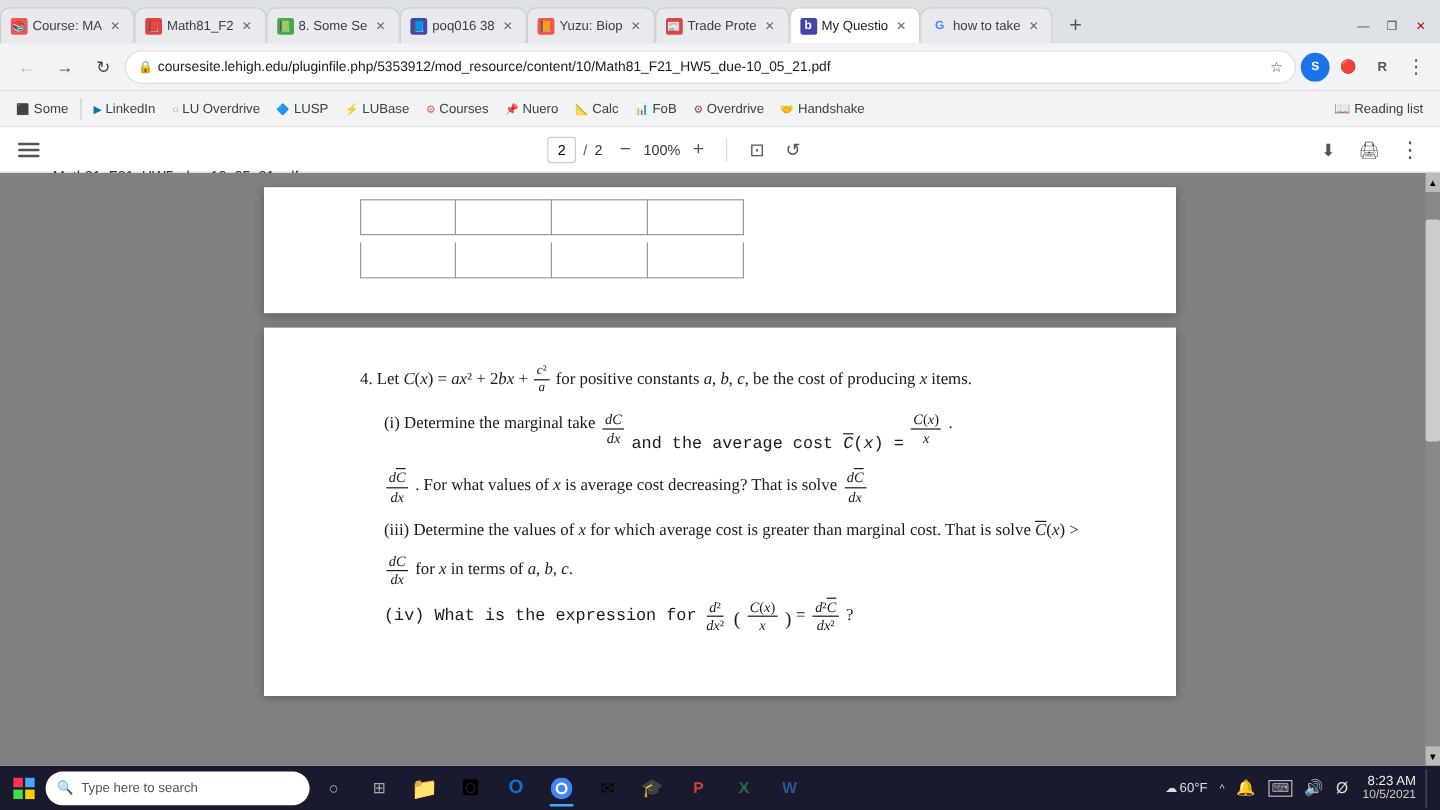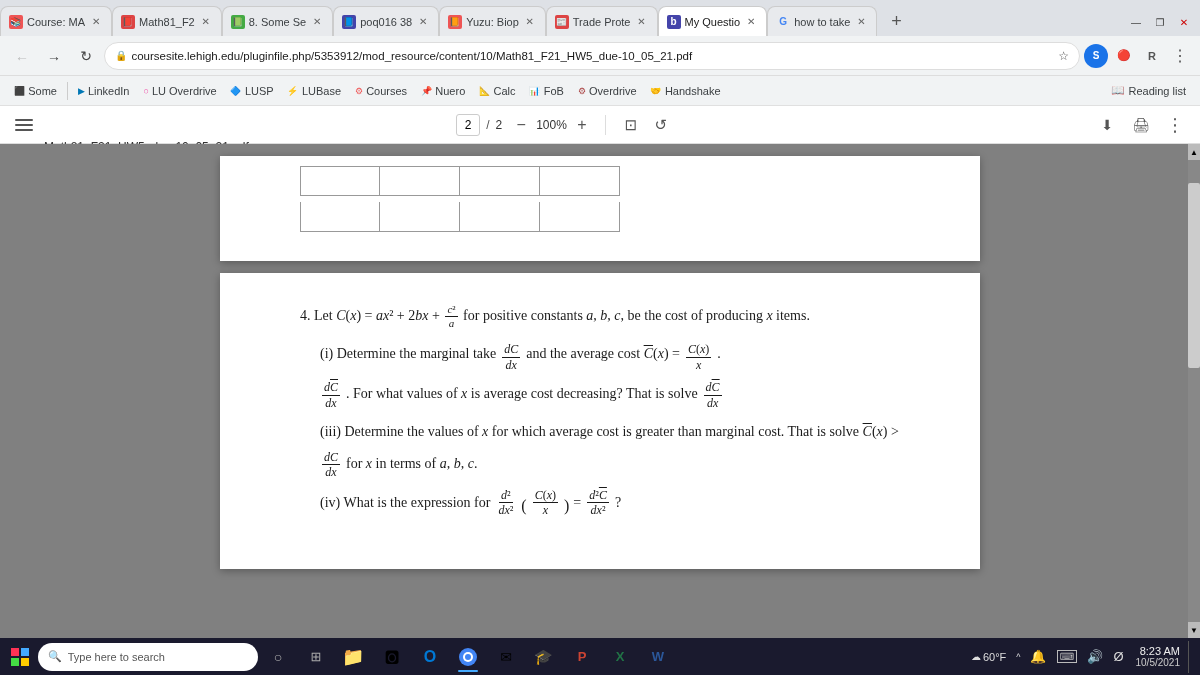--- a/index.html
+++ b/index.html
@@ -415,21 +415,21 @@
             </span>
             <span style="font-family:'Times New Roman',serif; font-size:14px;"> for positive constants <i>a</i>, <i>b</i>, <i>c</i>, be the cost of producing <i>x</i> items.</span>
           </div>
 
           <div class="sub-item">
             <span style="font-family:'Times New Roman',serif; font-size:14px;">(i) Determine the marginal take </span>
             <span class="frac">
               <span class="num" style="font-size:12px;"><i>dC</i></span>
               <span class="den" style="font-size:12px;"><i>dx</i></span>
             </span>
-            <span style="font-family:Liberation Serif, serif; font-size:14px;"> and the average cost <span style="text-decoration:overline;"><i>C</i></span>(<i>x</i>) = </span>
+            <span style="font-family:Liberation Mono, monospace; font-size:14px;margin-top:17px;"> and the average cost <span style="text-decoration:overline;"><i>C</i></span>(<i>x</i>) = </span>
             <span class="frac">
               <span class="num" style="font-size:12px;"><i>C</i>(<i>x</i>)</span>
               <span class="den" style="font-size:12px;"><i>x</i></span>
             </span>
             <span style="font-family:'Times New Roman',serif; font-size:14px;">.</span>
           </div>
 
           <div class="sub-item" style="margin-top:8px; flex-wrap:wrap; line-height:2;">
             <span class="frac" style="margin:0 2px;">
               <span class="num" style="font-size:12px;"><i>d<span style="text-decoration:overline;">C</span></i></span>
@@ -445,21 +445,21 @@
           <div class="sub-item" style="margin-top:8px; flex-wrap:wrap; line-height:2;">
             <span style="font-family:'Times New Roman',serif; font-size:14px;">(iii) Determine the values of <i>x</i> for which average cost is greater than marginal cost. That is solve <span style="text-decoration:overline;"><i>C</i></span>(<i>x</i>) &gt; </span>
             <span class="frac" style="margin:0 2px;">
               <span class="num" style="font-size:12px;"><i>dC</i></span>
               <span class="den" style="font-size:12px;"><i>dx</i></span>
             </span>
             <span style="font-family:'Times New Roman',serif; font-size:14px;"> for <i>x</i> in terms of <i>a</i>, <i>b</i>, <i>c</i>.</span>
           </div>
 
           <div class="sub-item" style="margin-top:8px; flex-wrap:wrap; line-height:2.2;">
-            <span style="font-family:Liberation Serif, serif; font-size:14px;">(iv) What is the expression for </span>
+            <span style="font-family:Liberation Mono, monospace; font-size:14px;">(iv) What is the expression for </span>
             <span class="frac" style="margin:0 2px;">
               <span class="num" style="font-size:12px;"><i>d</i>²</span>
               <span class="den" style="font-size:12px;"><i>dx</i>²</span>
             </span>
             <span style="font-family:'Times New Roman',serif; font-size:16px;">(</span>
             <span class="frac" style="margin:0 2px;">
               <span class="num" style="font-size:12px;"><i>C</i>(<i>x</i>)</span>
               <span class="den" style="font-size:12px;"><i>x</i></span>
             </span>
             <span style="font-family:'Times New Roman',serif; font-size:16px;">)</span>

